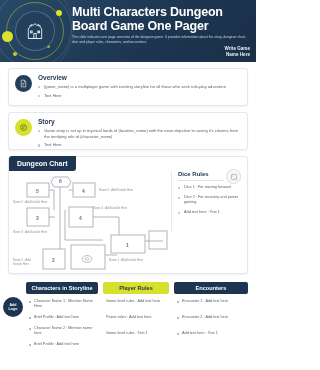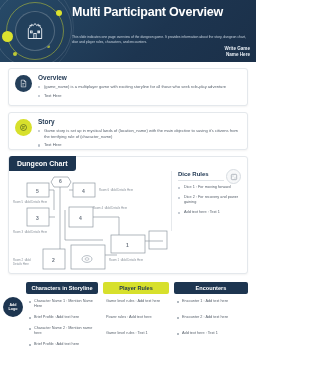--- a/index.html
+++ b/index.html
@@ -170,21 +170,22 @@
       <svg width="20" height="20" viewBox="0 0 24 24" fill="none" stroke="#e9eef3" stroke-width="1.1">
         <path d="M4 21V9l2-1.5V5l2 1V4l2 1.5L12 3l2 2.5L16 4v2l2-1v2.5L20 9v12z"></path>
         <rect x="10.6" y="15" width="2.8" height="6" stroke="#e9eef3"></rect>
         <rect x="6.6" y="12" width="2" height="2.2"></rect>
         <rect x="15.4" y="12" width="2" height="2.2"></rect>
         <line x1="4" y1="21" x2="20" y2="21"></line>
       </svg>
     </div>
 
     <div class="hdr-title">
-      <div>Multi Participant Overview</div>
+      <div>Multi Characters Dungeon</div>
+      <div>Board Game One Pager</div>
     </div>
     <div class="hdr-sub">This slide indicates one page overview of the dungeon game. It provides information about the story, dungeon chart, dice and player rules, characters, and encounters.</div>
     <div class="hdr-right">
       <div>Write Game</div>
       <div>Name Here</div>
     </div>
   </div>
 
   <div class="card sec-overview">
     <div class="sec-icon icon-dark">

